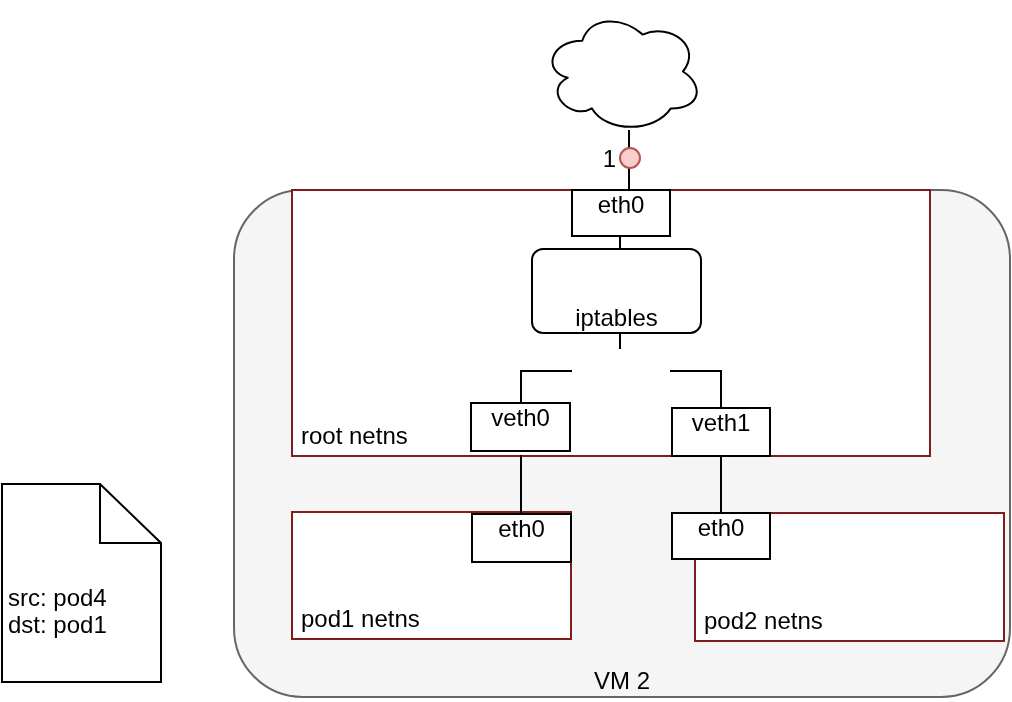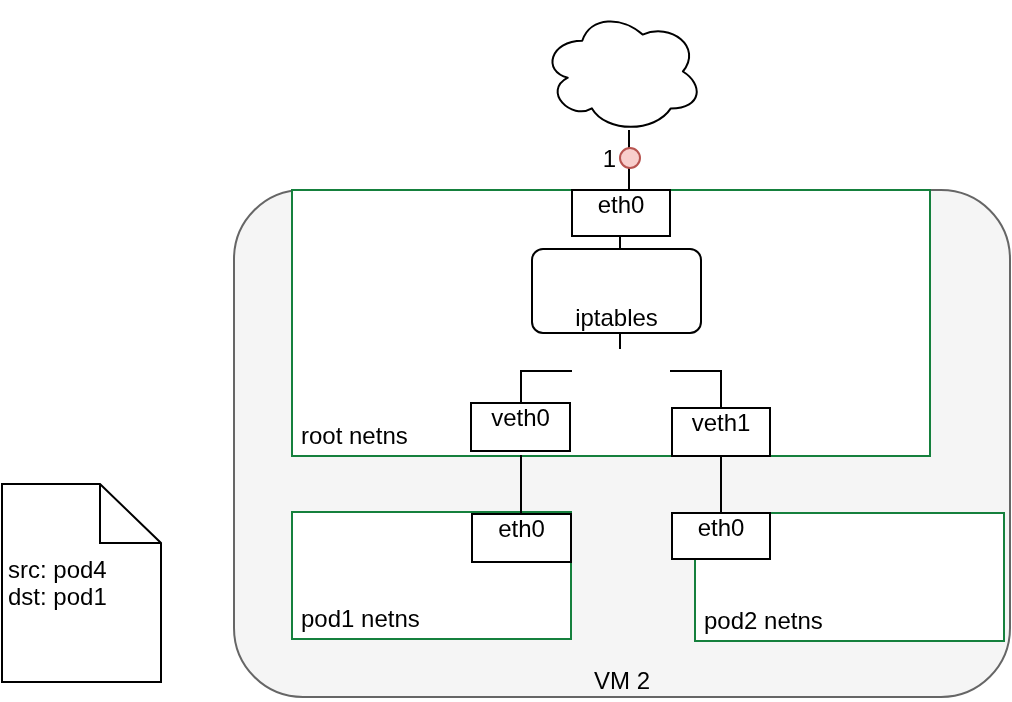--- a/index.html
+++ b/index.html
@@ -27,21 +27,21 @@
     border-radius: 70px;
   }
   .vm-label {
     left: 233px; top: 667px; width: 778px;
     text-align: center;
   }
 
   
   .netns {
     background: #ffffff;
-    border: 2px solid #15803d;
+    border: 2px solid #7f1d1d;
   }
   .netns-label {
     position: absolute;
     left: 8px; bottom: 5px;
     white-space: nowrap;
   }
   .root-netns { left: 291px; top: 189px; width: 640px; height: 268px; }
   .pod1-netns { left: 291px; top: 511px; width: 281px; height: 129px; }
   .pod2-netns { left: 671px; top: 512px; width: 311px; height: 130px; margin-left: 23px; }
 
@@ -83,21 +83,21 @@
   }
   .hop-label {
     left: 590px; top: 145px; width: 26px;
     text-align: right;
   }
 
   
   .cloud-svg { left: 542px; top: 10px; }
   .note-svg  { left: 0px;   top: 482px; }
   .note-text {
-    left: 8px; top: 556px; width: 150px;
+    left: 8px; top: 584px; width: 150px;
     line-height: 27px;
     white-space: nowrap;
   }
   .note-text span { display: block; }
 </style>
 </head>
 <body>
 
 <div class="canvas">
 

